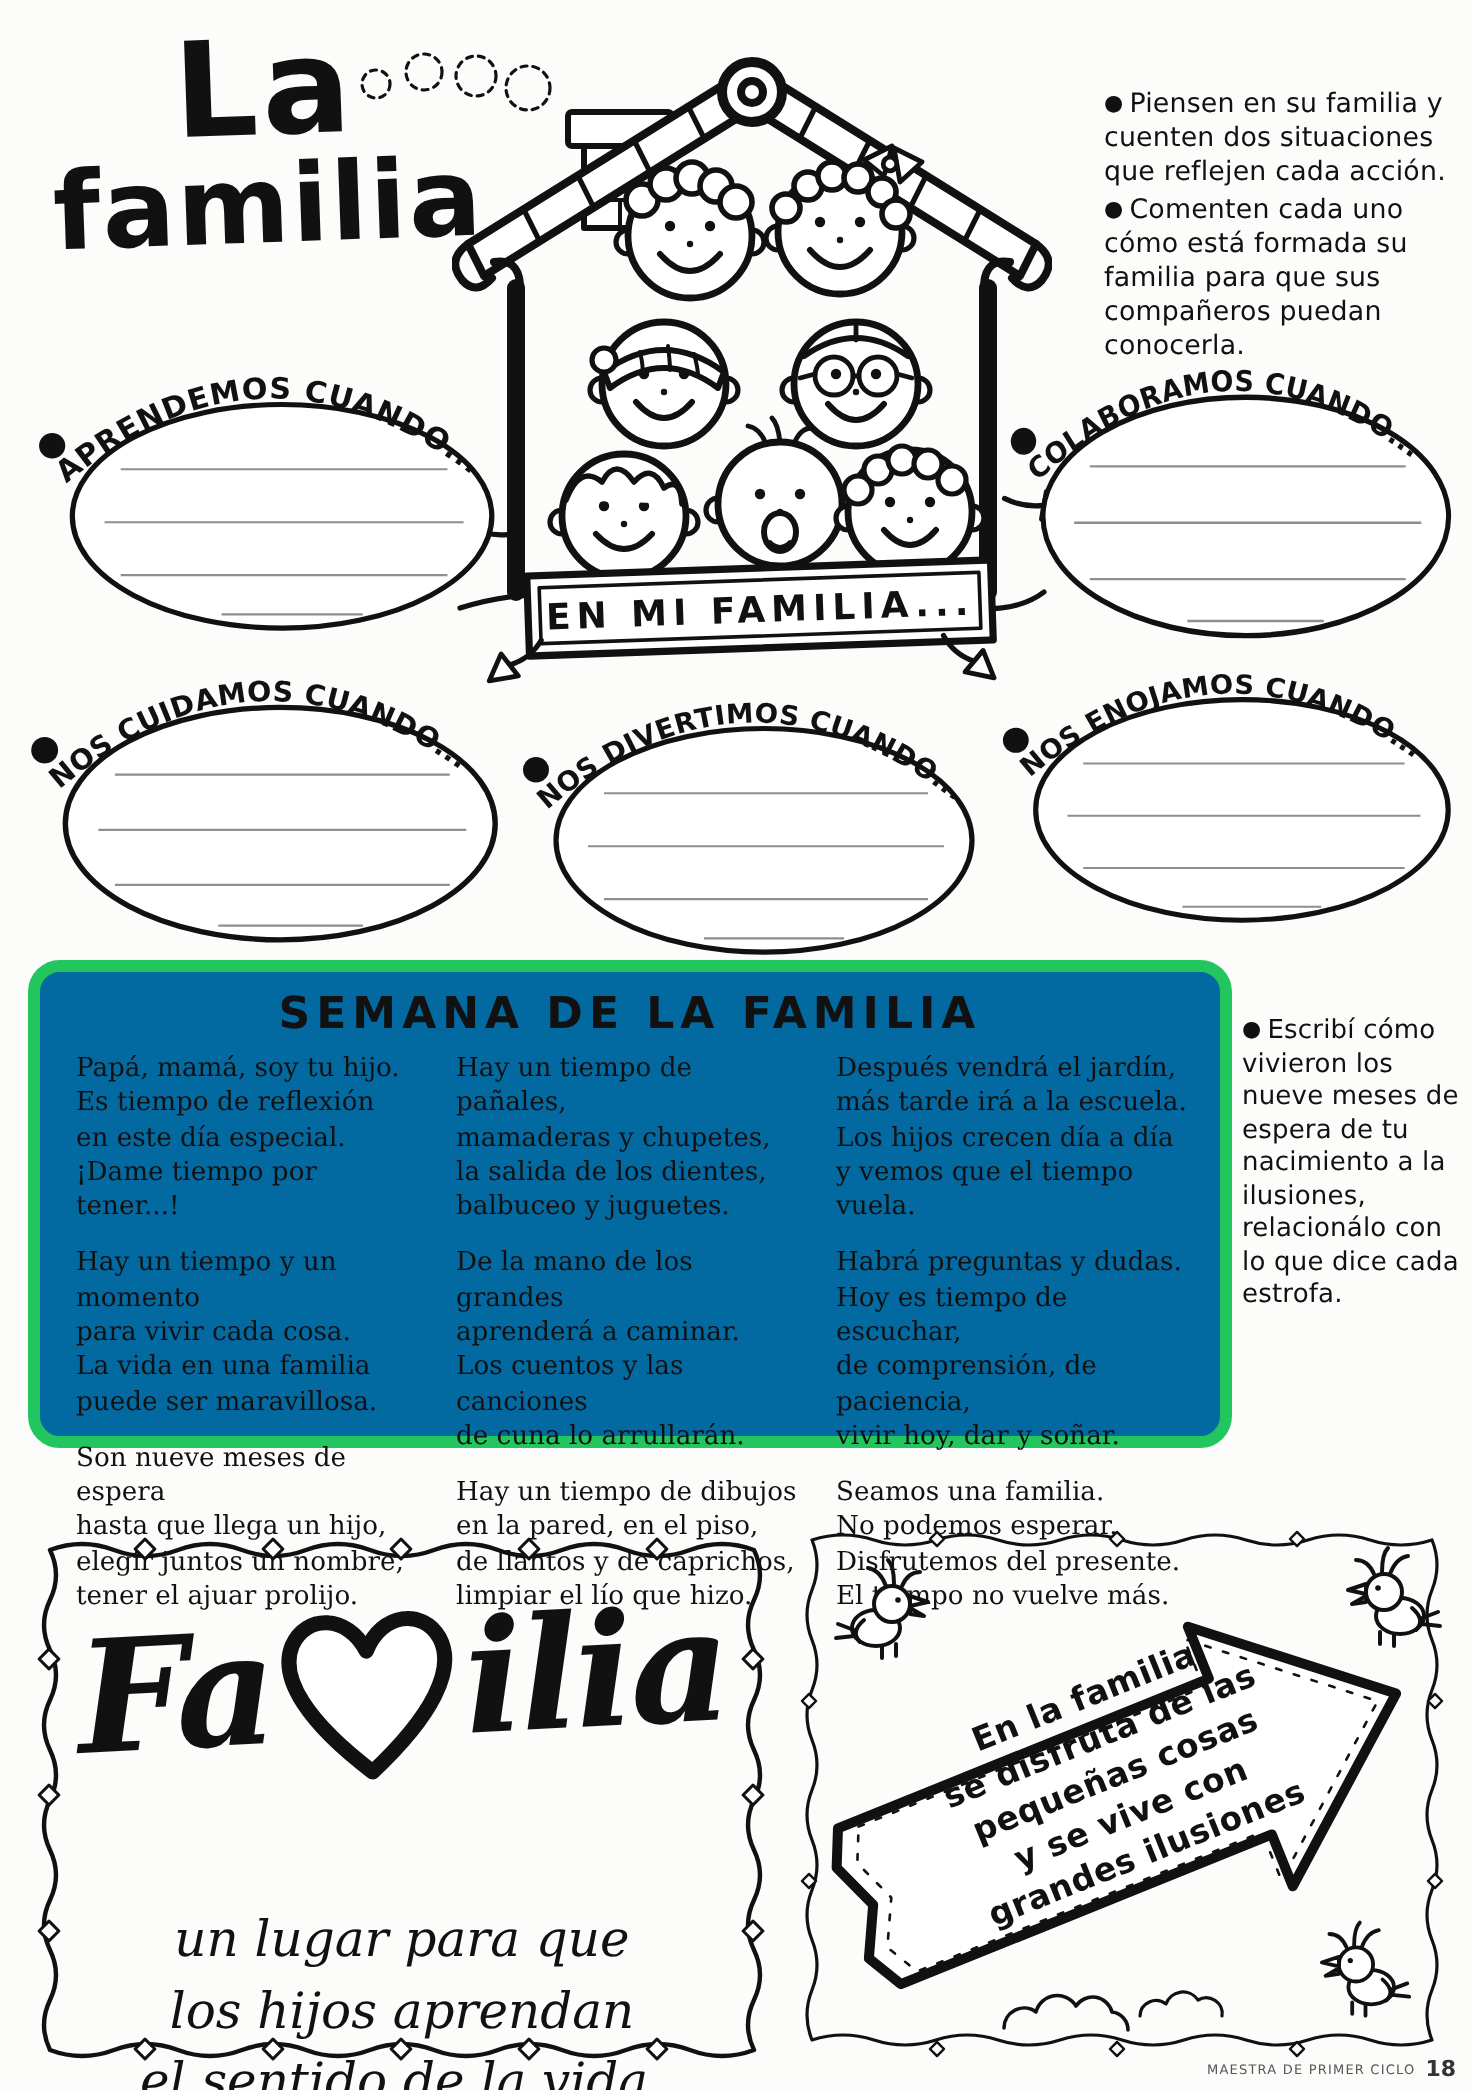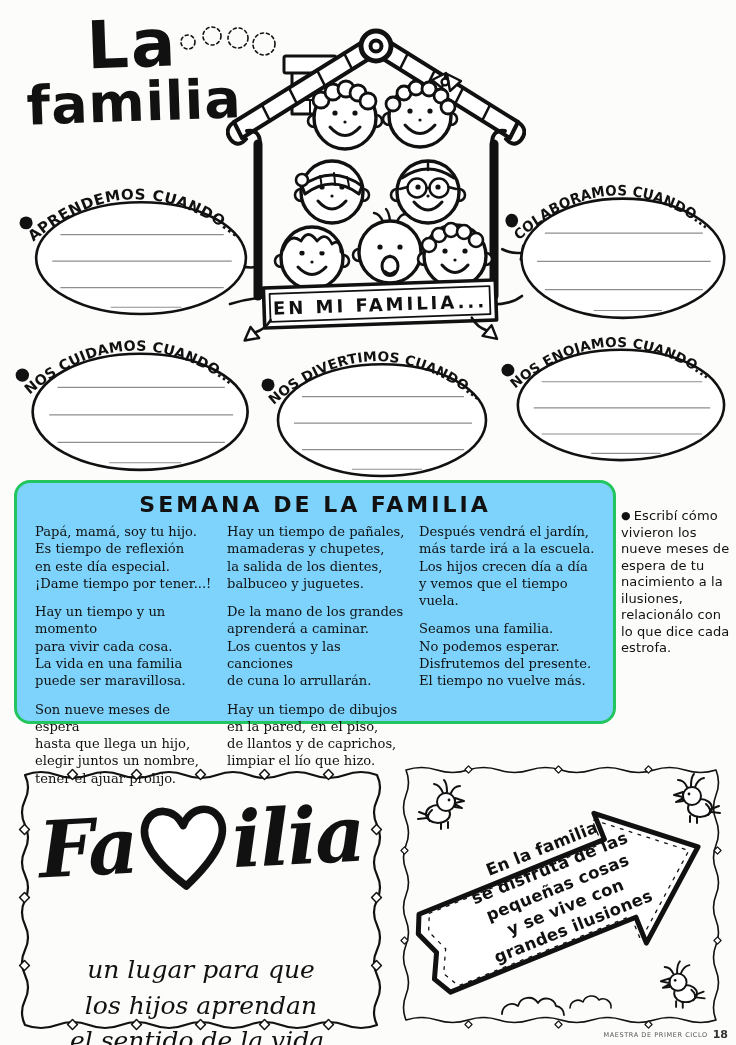--- a/index.html
+++ b/index.html
@@ -27,22 +27,22 @@
 
   
   .bubble{position:absolute;}
   .oval{fill:#fff;stroke:#111;stroke-width:2.6;}
   .wline{stroke:#8e8e8e;stroke-width:1.1;}
   .arc-label{font-family:"DejaVu Sans",sans-serif;font-weight:bold;font-size:15px;
              letter-spacing:0.5px;fill:#111;}
   .arc-label.small{font-size:13.8px;letter-spacing:0.2px;}
 
   
-  .poem-box{left:14px;top:480px;width:602px;height:244px;border:3px solid #22c55e;
-            border-radius:16px;background:#7dd3fc;box-sizing:border-box;}
+  .poem-box{left:14px;top:480px;width:602px;height:244px;border:6px solid #22c55e;
+            border-radius:16px;background:#0369a1;box-sizing:border-box;}
   .poem-title{text-align:center;font-weight:bold;font-size:22px;letter-spacing:3px;
               margin:9px 0 4px 0;}
   .poem-cols{display:flex;gap:14px;padding:2px 16px 0 18px;
              font-family:"DejaVu Serif",serif;font-size:13.1px;line-height:1.32;}
   .poem-col{flex:1;}
   .stanza{margin:0 0 11px 0;white-space:pre-line;}
 
   
   .fam-box{left:15px;top:766px;width:372px;height:268px;}
   .fam-word{position:absolute;left:0;top:22px;width:100%;display:flex;align-items:center;
@@ -79,20 +79,24 @@
 
   <svg class="abs" style="left:176px;top:22px;" width="100" height="46">
     <g class="ink" stroke-width="1.6" stroke-dasharray="3 3">
       <circle cx="12" cy="20" r="7"></circle>
       <circle cx="36" cy="14" r="9"></circle>
       <circle cx="62" cy="16" r="10"></circle>
       <circle cx="88" cy="22" r="11"></circle>
     </g>
   </svg>
 
+  <div class="abs instr instr-top">
+    <p><span class="blt">●</span><span>Piensen en su familia y cuenten dos situaciones que reflejen cada acción.</span></p>
+    <p><span class="blt">●</span><span>Comenten cada uno cómo está formada su familia para que sus compañeros puedan conocerla.</span></p>
+  </div>
 
   <svg class="abs" style="left:226px;top:20px;" width="300" height="312" viewBox="0 0 300 312">
     <defs>
       <g id="face">
         <circle class="ink fillw" stroke-width="2.6" cx="-31" cy="3" r="6"></circle>
         <circle class="ink fillw" stroke-width="2.6" cx="31" cy="3" r="6"></circle>
         <circle class="ink fillw" stroke-width="3.4" cx="0" cy="0" r="31"></circle>
         <circle class="eyedot" cx="-10" cy="-5" r="2.6"></circle>
         <circle class="eyedot" cx="10" cy="-5" r="2.6"></circle>
         <circle class="eyedot" cx="0" cy="4" r="1.6"></circle>
@@ -306,20 +310,24 @@
         <p class="stanza">Hay un tiempo de dibujos
 en la pared, en el piso,
 de llantos y de caprichos,
 limpiar el lío que hizo.</p>
       </div>
       <div class="poem-col">
         <p class="stanza">Después vendrá el jardín,
 más tarde irá a la escuela.
 Los hijos crecen día a día
 y vemos que el tiempo vuela.</p>
+        <p class="stanza">Habrá preguntas y dudas.
+Hoy es tiempo de escuchar,
+de comprensión, de paciencia,
+vivir hoy, dar y soñar.</p>
         <p class="stanza">Seamos una familia.
 No podemos esperar.
 Disfrutemos del presente.
 El tiempo no vuelve más.</p>
       </div>
     </div>
   </div>
 
   <div class="abs instr instr-side">
     <p><span class="blt">●</span><span>Escribí cómo vivieron los nueve meses de espera de tu nacimiento a la ilusiones, relacionálo con lo que dice cada estrofa.</span></p>

